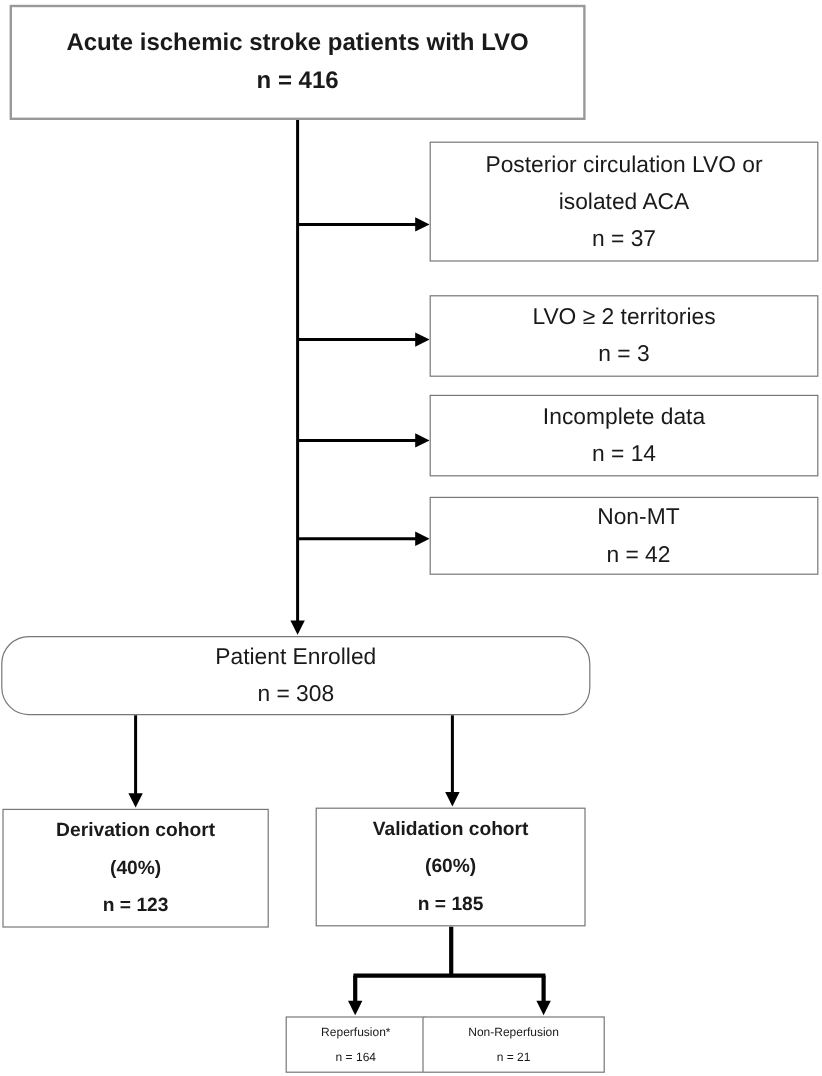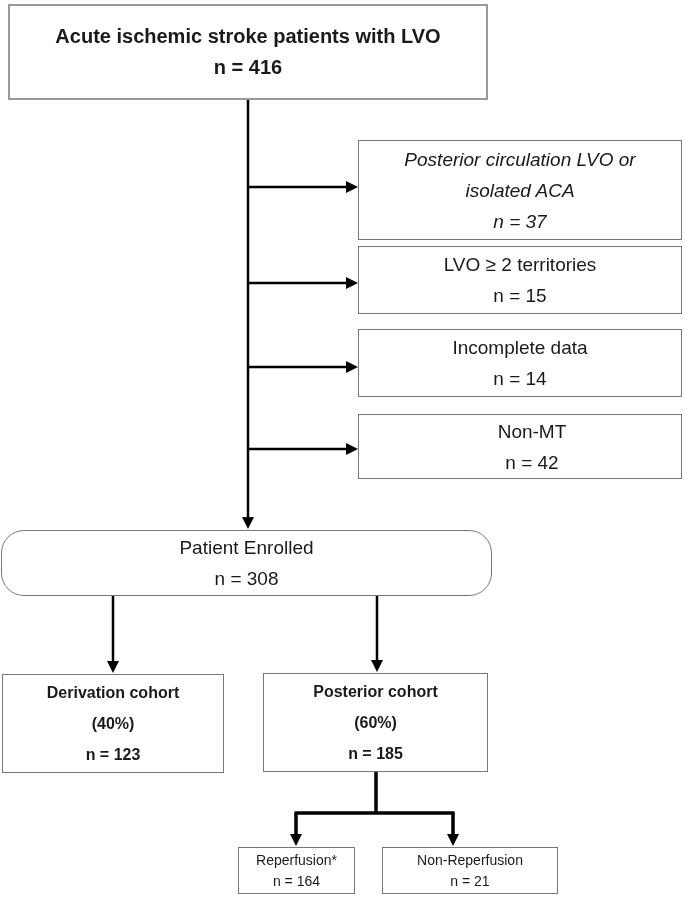--- a/index.html
+++ b/index.html
@@ -31,31 +31,31 @@
     display:flex;
     flex-direction:column;
     align-items:flex-end;
     justify-content:center;
     text-align:center;
   }
   .box .ln{width:100%;}
   .bold{font-weight:bold;}
   .top-box{left:8px;top:4px;width:480px;height:96px;font-size:20px;line-height:31px;border:2px solid var(--top-border);}
   .excl{left:358px;width:324px;font-size:19px;line-height:31px;}
-  .excl-1{top:140px;height:100px;font-style:italic;}
+  .excl-1{top:118px;height:100px;}
   .excl-2{top:246px;height:68px;}
   .excl-3{top:329px;height:68px;}
   .excl-4{top:414px;height:65px;padding-left:24px;}
   .enrolled-box{left:1px;top:530px;width:491px;height:66px;font-size:19px;line-height:31px;border-radius:23px;}
   .cohort{font-size:16px;line-height:31px;}
   .derivation-box{left:2px;top:674px;width:222px;height:99px;}
   .validation-box{left:263px;top:673px;width:225px;height:99px;}
-  .small-box{font-size:14px;line-height:21px;border-width:1.3px;}
+  .small-box{font-size:10px;line-height:21px;border-width:1.3px;}
   .reperfusion-box{left:238px;top:847px;width:117px;height:47px;}
-  .non-reperfusion-box{left:382px;top:847px;width:176px;height:47px;}
+  .non-reperfusion-box{left:352px;top:847px;width:152px;height:47px;}
 </style>
 </head>
 <body>
 
 <div class="canvas">
 
   <svg class="connectors" viewBox="0 0 685 897" xmlns="http://www.w3.org/2000/svg" aria-hidden="true">
 
     <line class="thin" x1="248" y1="100" x2="248" y2="521"></line>
     <polygon points="248,529 242,517 254,517"></polygon>
@@ -88,21 +88,21 @@
   </div>
 
   <div class="box excl excl-1">
     <div class="ln">Posterior circulation LVO or</div>
     <div class="ln">isolated ACA</div>
     <div class="ln">n = 37</div>
   </div>
 
   <div class="box excl excl-2">
     <div class="ln">LVO ≥ 2 territories</div>
-    <div class="ln">n = 15</div>
+    <div class="ln">n = 3</div>
   </div>
 
   <div class="box excl excl-3">
     <div class="ln">Incomplete data</div>
     <div class="ln">n = 14</div>
   </div>
 
   <div class="box excl excl-4">
     <div class="ln">Non-MT</div>
     <div class="ln">n = 42</div>
@@ -113,21 +113,21 @@
     <div class="ln">n = 308</div>
   </div>
 
   <div class="box cohort bold derivation-box">
     <div class="ln">Derivation cohort</div>
     <div class="ln">(40%)</div>
     <div class="ln">n = 123</div>
   </div>
 
   <div class="box cohort bold validation-box">
-    <div class="ln">Posterior cohort</div>
+    <div class="ln">Validation cohort</div>
     <div class="ln">(60%)</div>
     <div class="ln">n = 185</div>
   </div>
 
   <div class="box small-box reperfusion-box">
     <div class="ln">Reperfusion*</div>
     <div class="ln">n = 164</div>
   </div>
 
   <div class="box small-box non-reperfusion-box">

